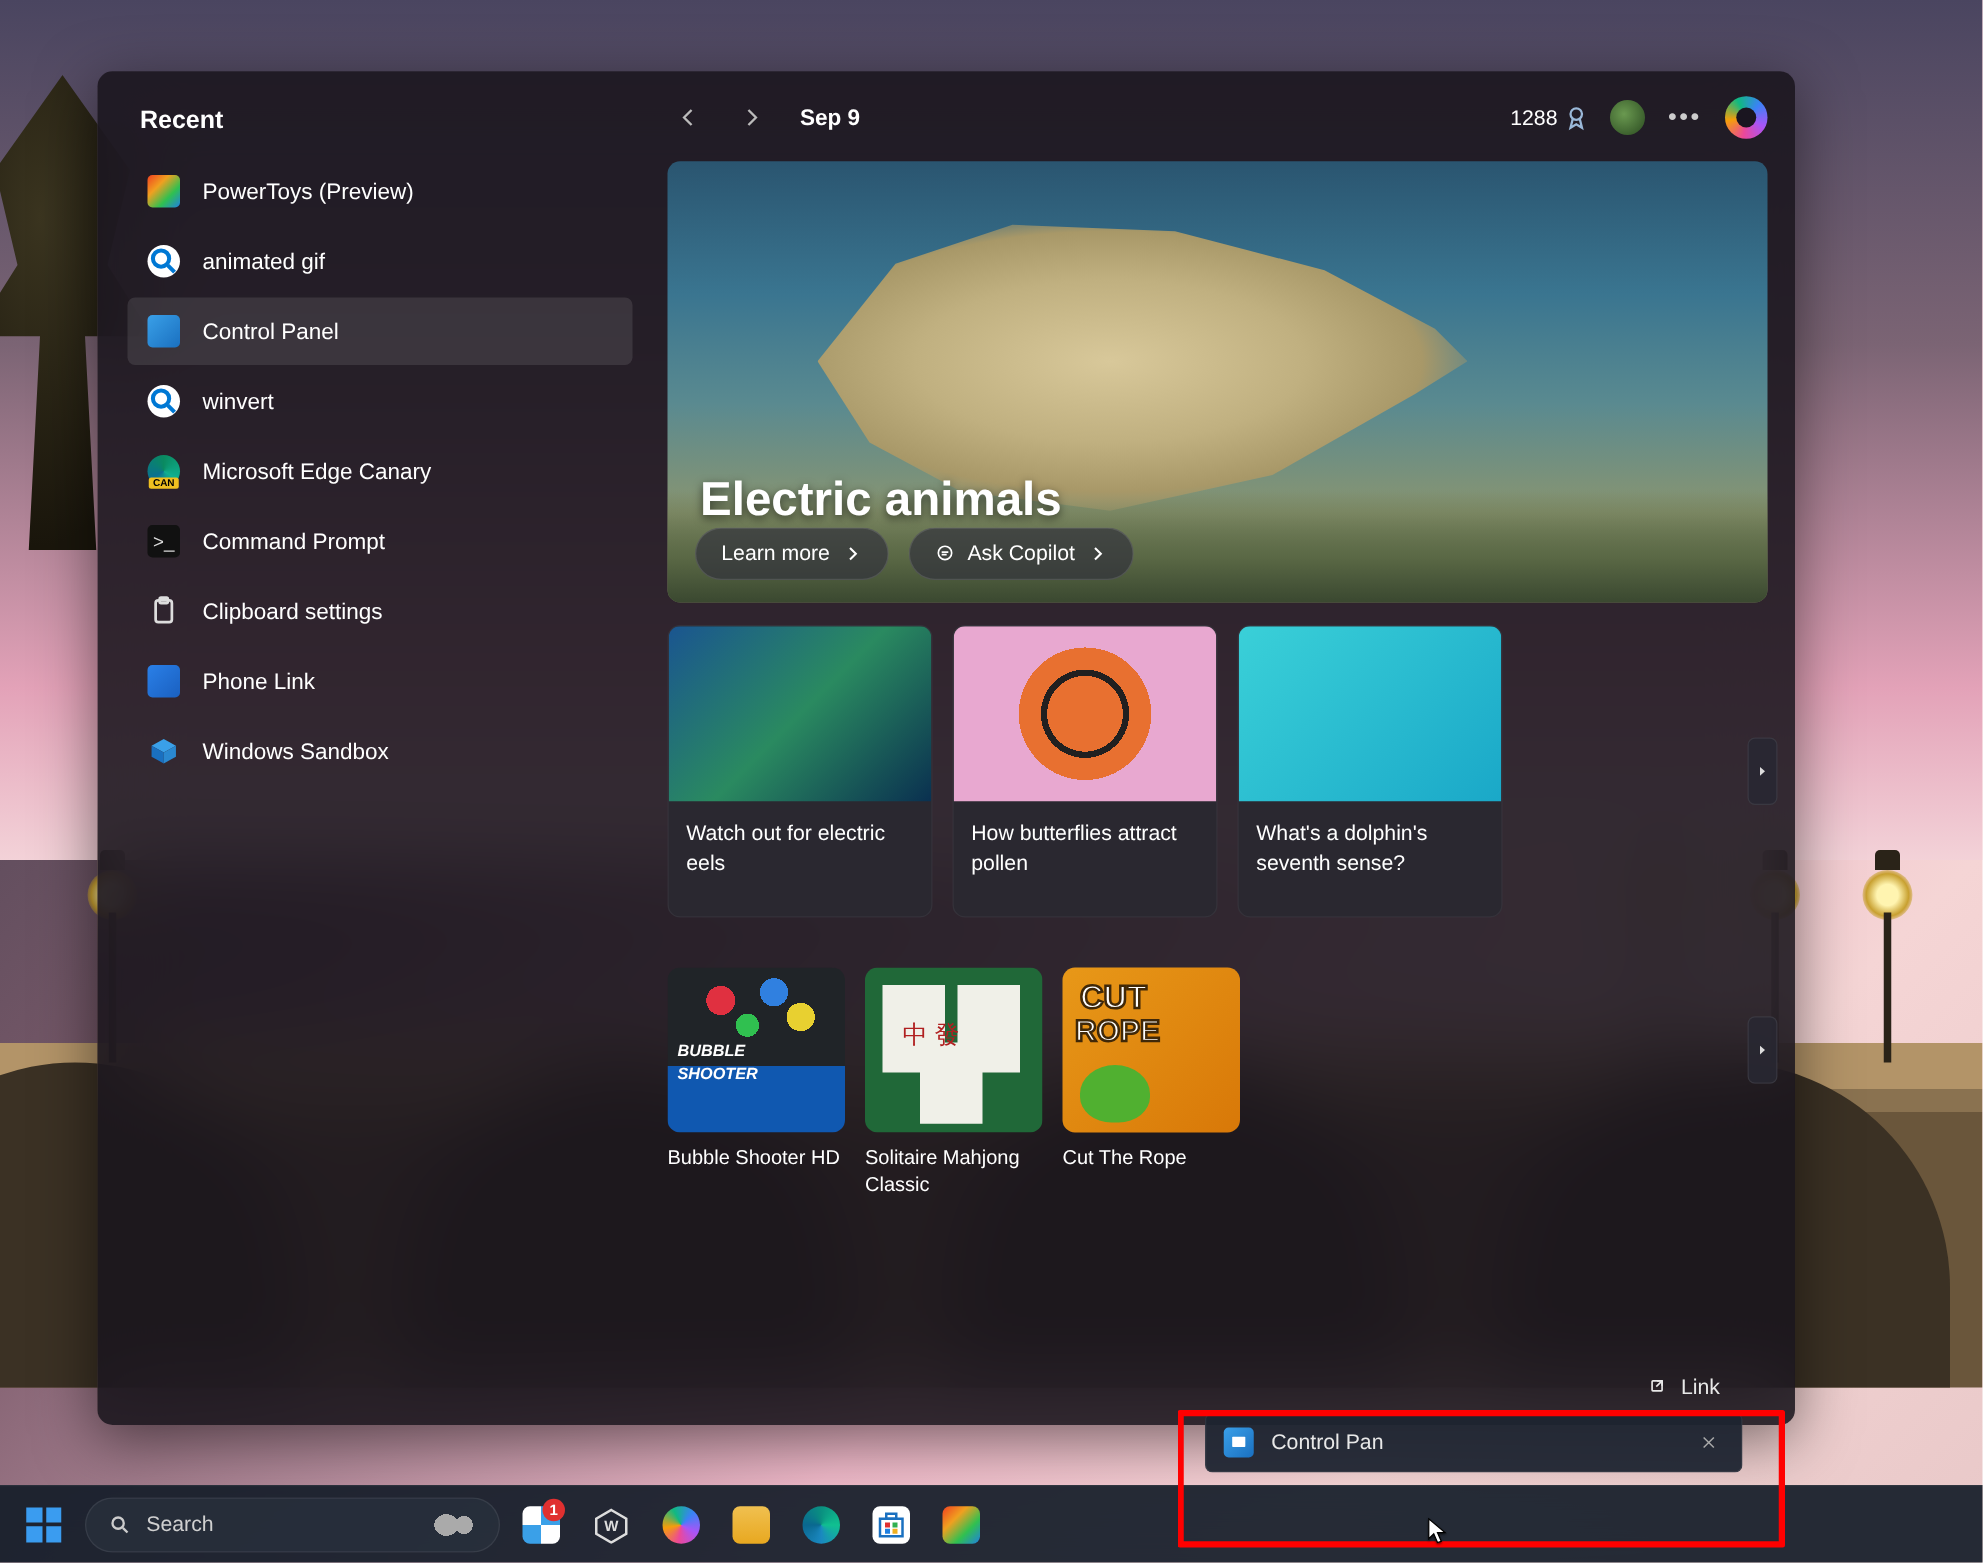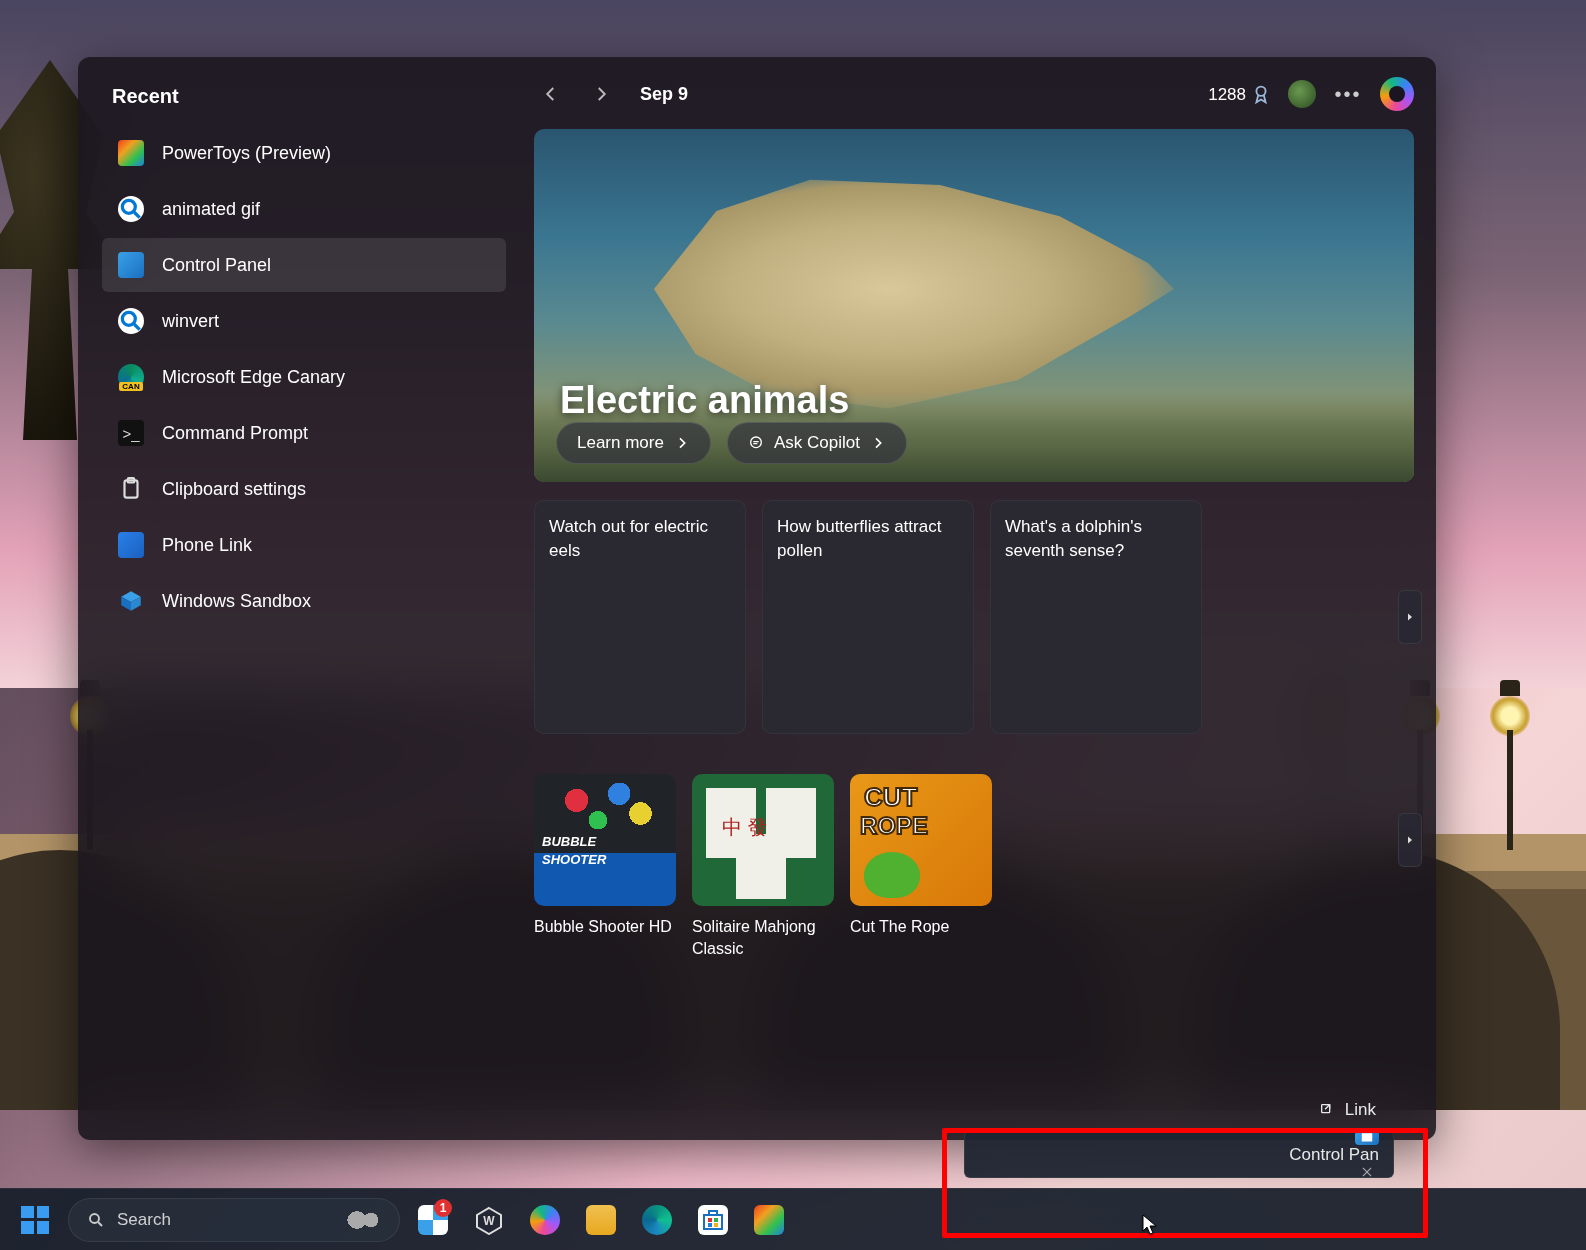--- a/index.html
+++ b/index.html
@@ -72,21 +72,21 @@
   .hero-actions { position:absolute; left:22px; bottom:18px; display:flex; gap:16px; }
   .pill-btn {
     display:flex; align-items:center; gap:10px; padding:10px 20px; border-radius:24px;
     background: rgba(50,50,60,0.7); font-size:17px; cursor:pointer; border:1px solid rgba(255,255,255,0.12);
   }
   .pill-btn svg{ width:16px; height:16px; }
 
   .cards-row { display:flex; gap:16px; margin-top:18px; position:relative; }
   .card {
     width:212px; height:234px; border-radius:10px; overflow:hidden; background:#2a2830;
-    border:1px solid rgba(255,255,255,0.05); cursor:pointer; display:flex; flex-direction:row;
+    border:1px solid rgba(255,255,255,0.05); cursor:pointer; display:flex; flex-direction:column;
   }
   .card .thumb{ height:140px; }
   .card .thumb.t1{ background: linear-gradient(135deg,#1a5590,#2a8a60,#0a3050); }
   .card .thumb.t2{ background: radial-gradient(circle at 50% 50%, #e87030 0 24%, #202020 24% 28%, #e87030 28% 42%, #e8a8d0 42% 100%); }
   .card .thumb.t3{ background: linear-gradient(135deg,#3ad0d8,#1aa8c8); }
   .card .label{ padding:14px 14px; font-size:17px; line-height:1.4; }
   .scroll-caret {
     position:absolute; right:-8px; top:50%; transform:translateY(-50%); width:24px; height:54px;
     background: rgba(40,40,50,0.9); border-radius:6px; display:flex; align-items:center; justify-content:center;
     cursor:pointer; border:1px solid rgba(255,255,255,0.08);
@@ -156,22 +156,22 @@
   .peek{
     position:absolute; left:964px; bottom:72px; width:430px; z-index:35;
   }
   .peek .link-row{
     display:flex; align-items:center; justify-content:flex-end; gap:10px; padding:6px 18px 10px;
     color:#e8e8e8; font-size:17px;
   }
   .peek .link-row svg{ width:16px; height:16px;}
   .peek .preview{
     height:48px; background: rgba(30,36,48,0.95); border-radius:6px;
-    display:flex; align-items:flex-end; gap:0; padding:0 14px; color:#e8e8e8;
-    border:1px solid rgba(255,255,255,0.08); font-size:17px;flex-direction:column;
+    display:flex; align-items:center; gap:14px; padding:0 14px; color:#e8e8e8;
+    border:1px solid rgba(255,255,255,0.08); font-size:17px;
   }
   .peek .preview .cp-icon{ width:24px; height:24px; background: linear-gradient(135deg,#3aa0e8,#1a70c0); border-radius:4px; display:flex; align-items:center; justify-content:center;}
   .peek .preview .close{ margin-left:auto; color:#aaa; cursor:pointer; width:24px; height:24px; display:flex; align-items:center; justify-content:center;}
   .cursor{ position:absolute; width:16px; height:22px; z-index:50; pointer-events:none;}
   .cursor svg{ width:100%; height:100%; filter: drop-shadow(0 1px 1px rgba(0,0,0,0.6));}
 
 </style>
 </head>
 <body>
 

